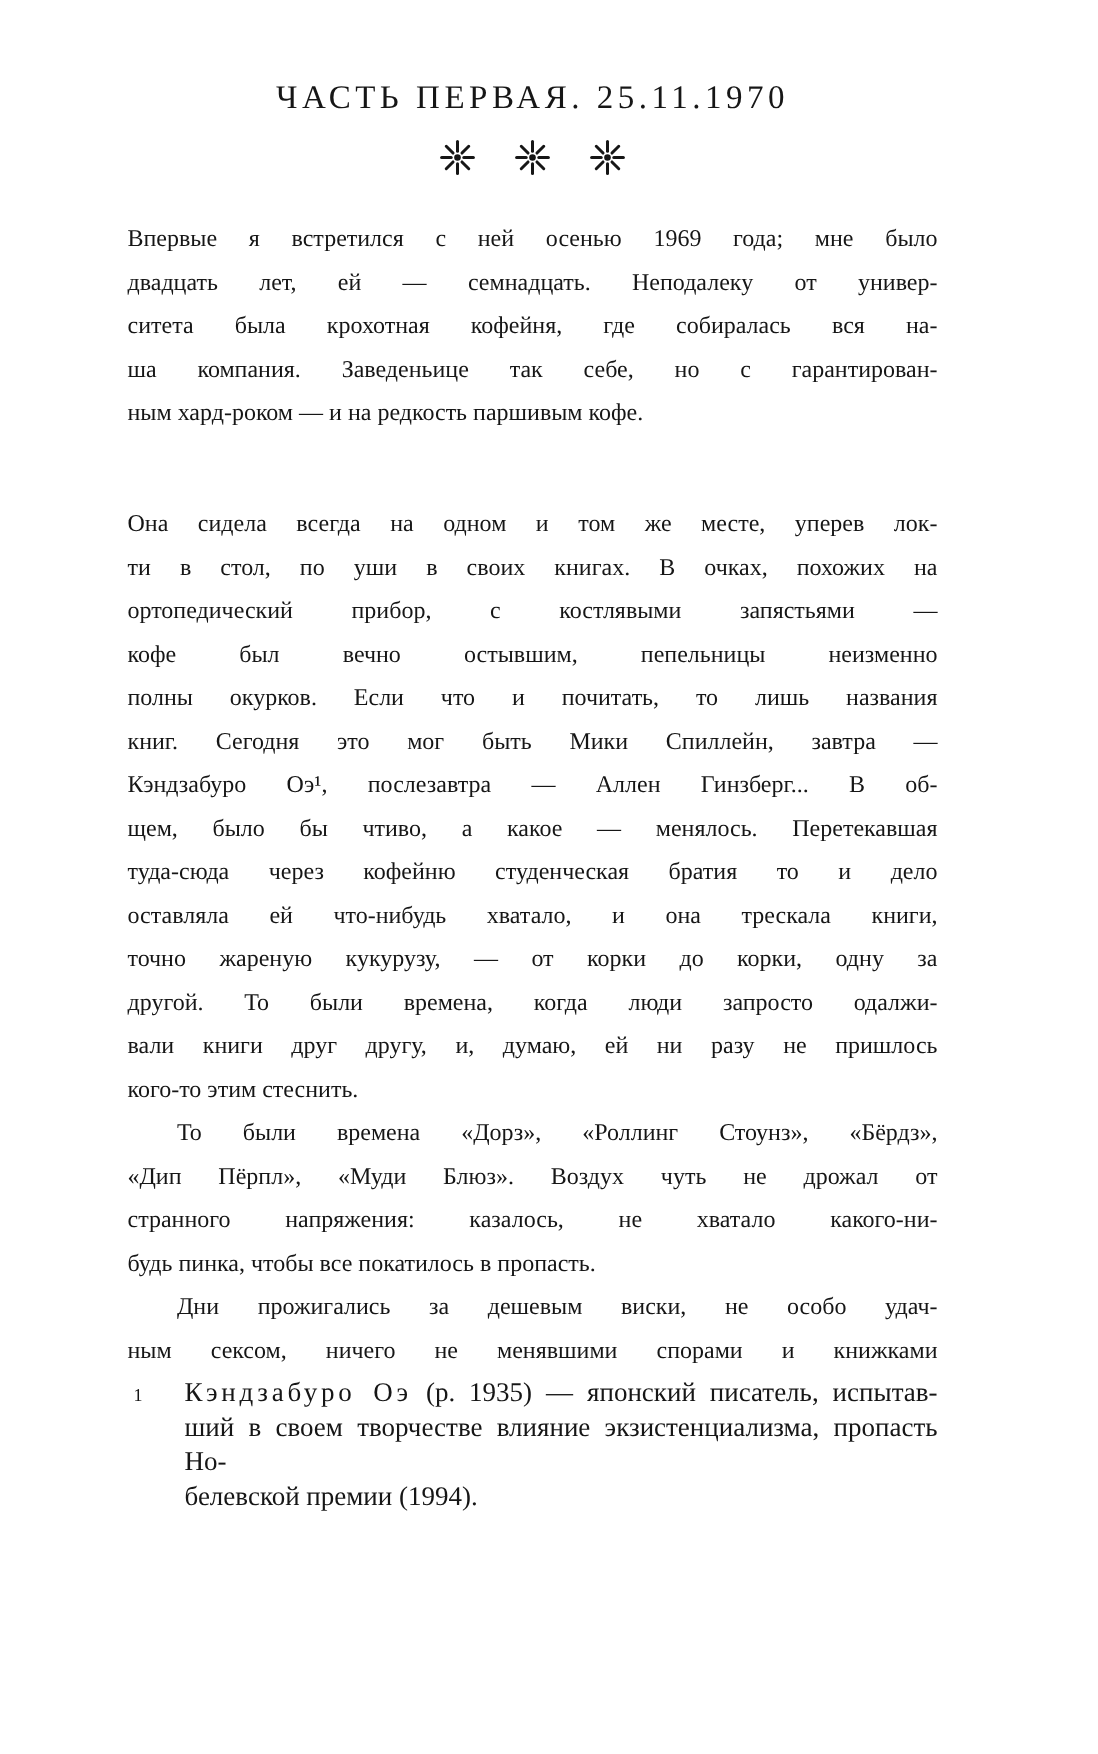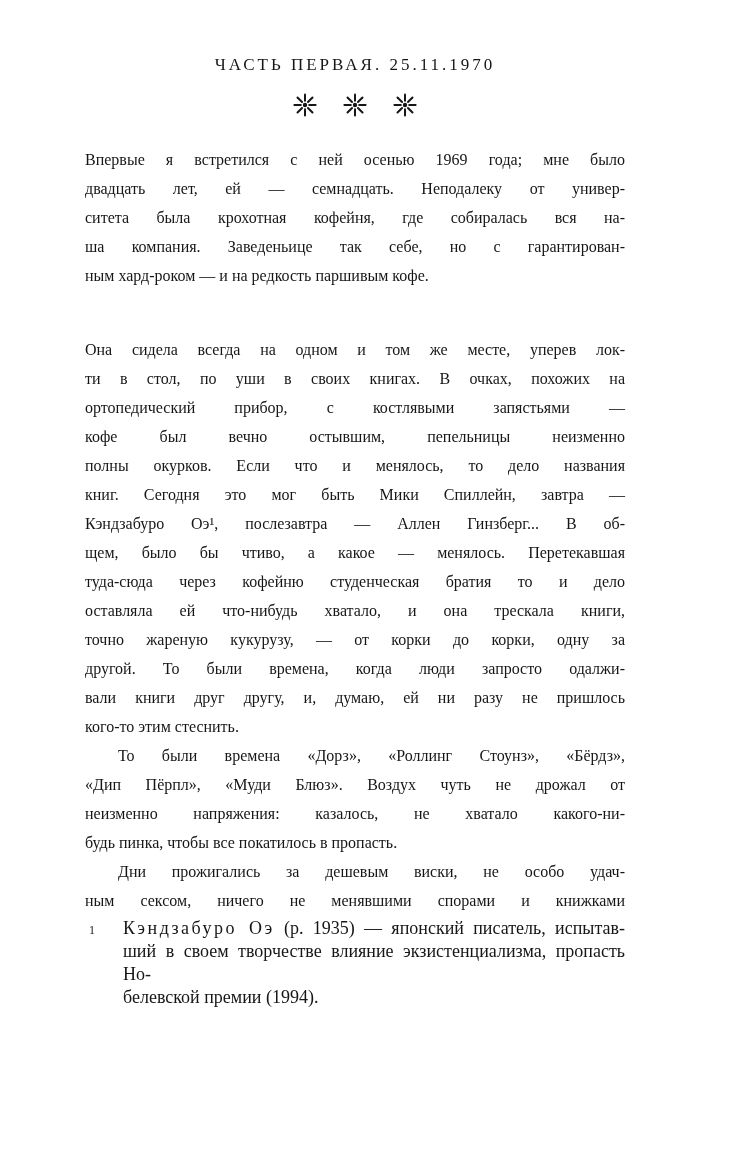--- a/index.html
+++ b/index.html
@@ -13,21 +13,21 @@
     height: 1169px;
     background: #ffffff;
     color: #161616;
     font-family: "Liberation Serif", "DejaVu Serif", serif;
     box-sizing: border-box;
     padding: 54px 107px 0 85px;
     overflow: hidden;
   }
   .running-head {
     text-align: center;
-    font-size: 17px;
+    font-size: 22px;
     line-height: 22px;
     letter-spacing: 3px;
     white-space: nowrap;
   }
   .divider {
     display: flex;
     justify-content: center;
     align-items: center;
     gap: 26px;
     margin: 16px 0 27px 0;
@@ -122,35 +122,35 @@
         <div class="line just">двадцать лет, ей — семнадцать. Неподалеку от универ-</div>
         <div class="line just">ситета была крохотная кофейня, где собиралась вся на-</div>
         <div class="line just">ша компания. Заведеньице так себе, но с гарантирован-</div>
         <div class="line">ным хард-роком — и на редкость паршивым кофе.</div>
       </div>
       <div class="paragraph">
         <div class="line just">Она сидела всегда на одном и том же месте, уперев лок-</div>
         <div class="line just">ти в стол, по уши в своих книгах. В очках, похожих на</div>
         <div class="line just">ортопедический прибор, с костлявыми запястьями —</div>
         <div class="line just">кофе был вечно остывшим, пепельницы неизменно</div>
-        <div class="line just">полны окурков. Если что и менялось, то дело названия</div>
+        <div class="line just">полны окурков. Если что и почитать, то лишь названия</div>
         <div class="line just">книг. Сегодня это мог быть Мики Спиллейн, завтра —</div>
         <div class="line just">Кэндзабуро Оэ¹, послезавтра — Аллен Гинзберг... В об-</div>
         <div class="line just">щем, было бы чтиво, а какое — менялось. Перетекавшая</div>
         <div class="line just">туда-сюда через кофейню студенческая братия то и дело</div>
         <div class="line just">оставляла ей что-нибудь хватало, и она трескала книги,</div>
         <div class="line just">точно жареную кукурузу, — от корки до корки, одну за</div>
         <div class="line just">другой. То были времена, когда люди запросто одалжи-</div>
         <div class="line just">вали книги друг другу, и, думаю, ей ни разу не пришлось</div>
         <div class="line">кого-то этим стеснить.</div>
       </div>
       <div class="paragraph">
         <div class="line just indent">То были времена «Дорз», «Роллинг Стоунз», «Бёрдз»,</div>
         <div class="line just">«Дип Пёрпл», «Муди Блюз». Воздух чуть не дрожал от</div>
-        <div class="line just">неизменно напряжения: казалось, не хватало какого-ни-</div>
+        <div class="line just">странного напряжения: казалось, не хватало какого-ни-</div>
         <div class="line">будь пинка, чтобы все покатилось в пропасть.</div>
       </div>
       <div class="paragraph">
         <div class="line just indent">Дни прожигались за дешевым виски, не особо удач-</div>
         <div class="line just">ным сексом, ничего не менявшими спорами и книжками</div>
       </div>
     </div>
 
   <div class="footnote">
     <span class="fn-marker">1</span>

